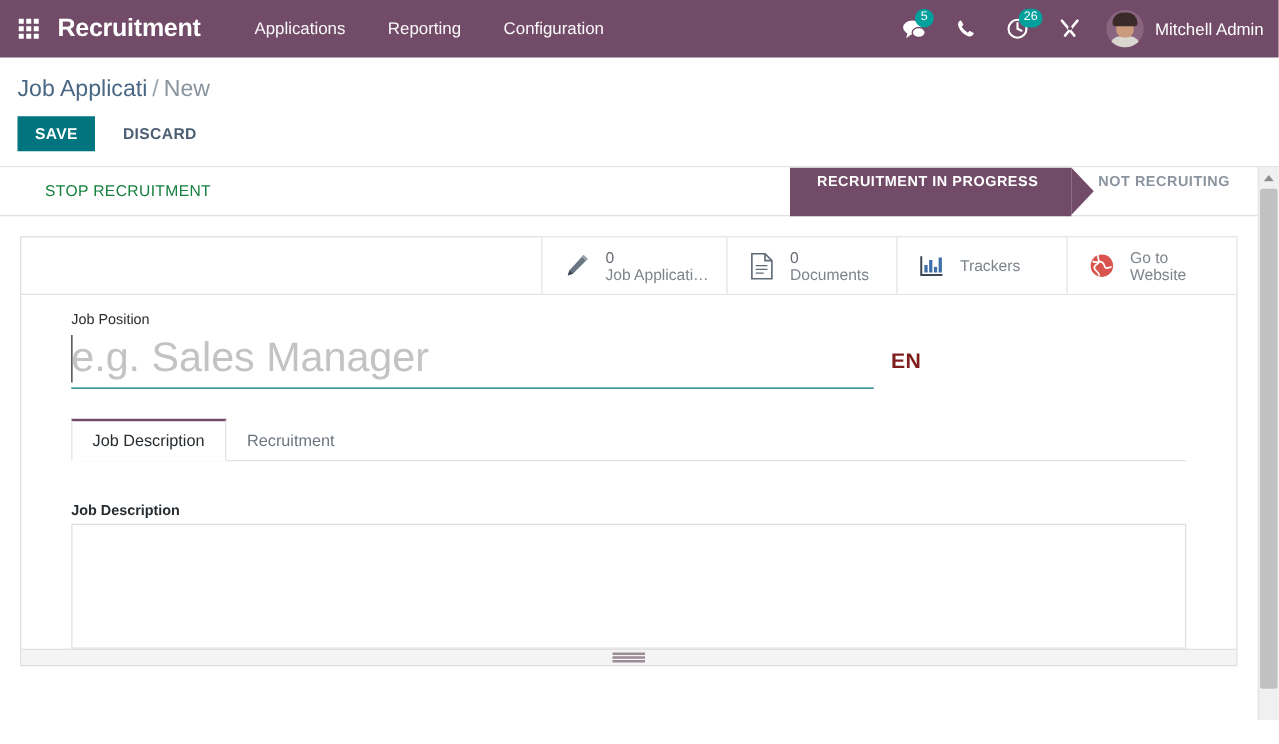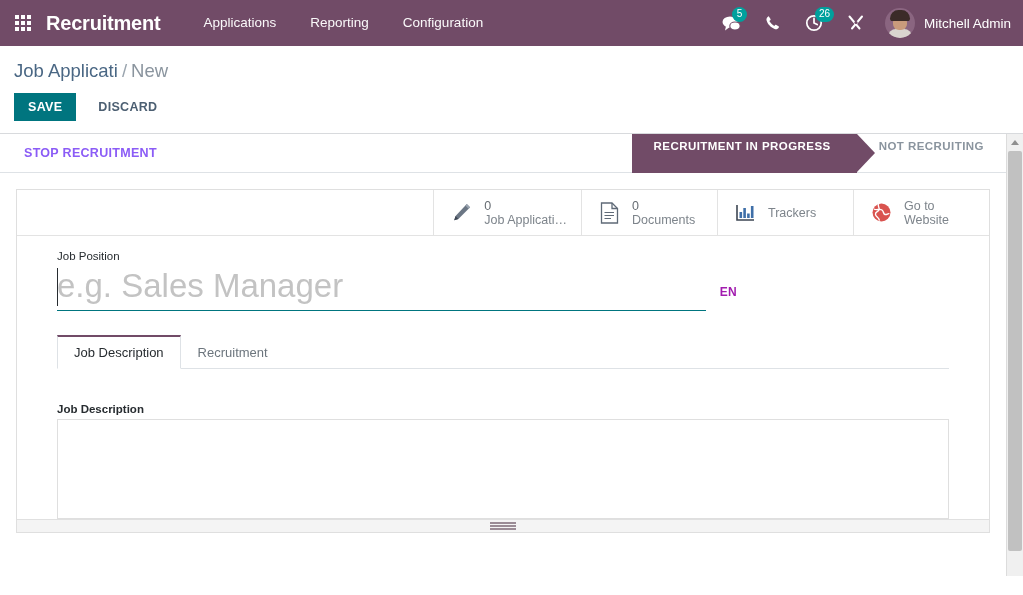--- a/index.html
+++ b/index.html
@@ -184,25 +184,25 @@
   
   .statusbar-row {
     height: 39px;
     border-bottom: 1px solid #dee2e6;
     display: flex;
     align-items: center;
     background: #ffffff;
     position: relative;
   }
   .stop-recruitment {
-    color: #8b5cf6;
+    color: #15803d;
     font-size: 12.5px;
-    font-weight: bold;
+    font-weight: normal;
     letter-spacing: 0.3px;
-    padding-left: 24px;
+    padding-left: 36px;
     cursor: pointer;
   }
   .statusbar {
     margin-left: auto;
     display: flex;
     align-items: stretch;
     height: 39px;
     padding-right: 4px;
   }
   .stat-pill {
@@ -310,22 +310,22 @@
     line-height: 44px;
   }
   .title-input::placeholder { color: #c3c3c3; opacity: 1; }
   .caret {
     position: absolute;
     left: 0; top: 4px;
     width: 1px; height: 38px;
     background: #272c30;
   }
   .lang-badge {
-    color: #a21caf;
-    font-size: 12px;
+    color: #7f1d1d;
+    font-size: 17px;
     font-weight: bold;
     margin-left: 14px;
     margin-bottom: 12px;
     cursor: pointer;
     letter-spacing: 0.3px;
   }
 
   
   .notebook {
     margin-top: 24px;

